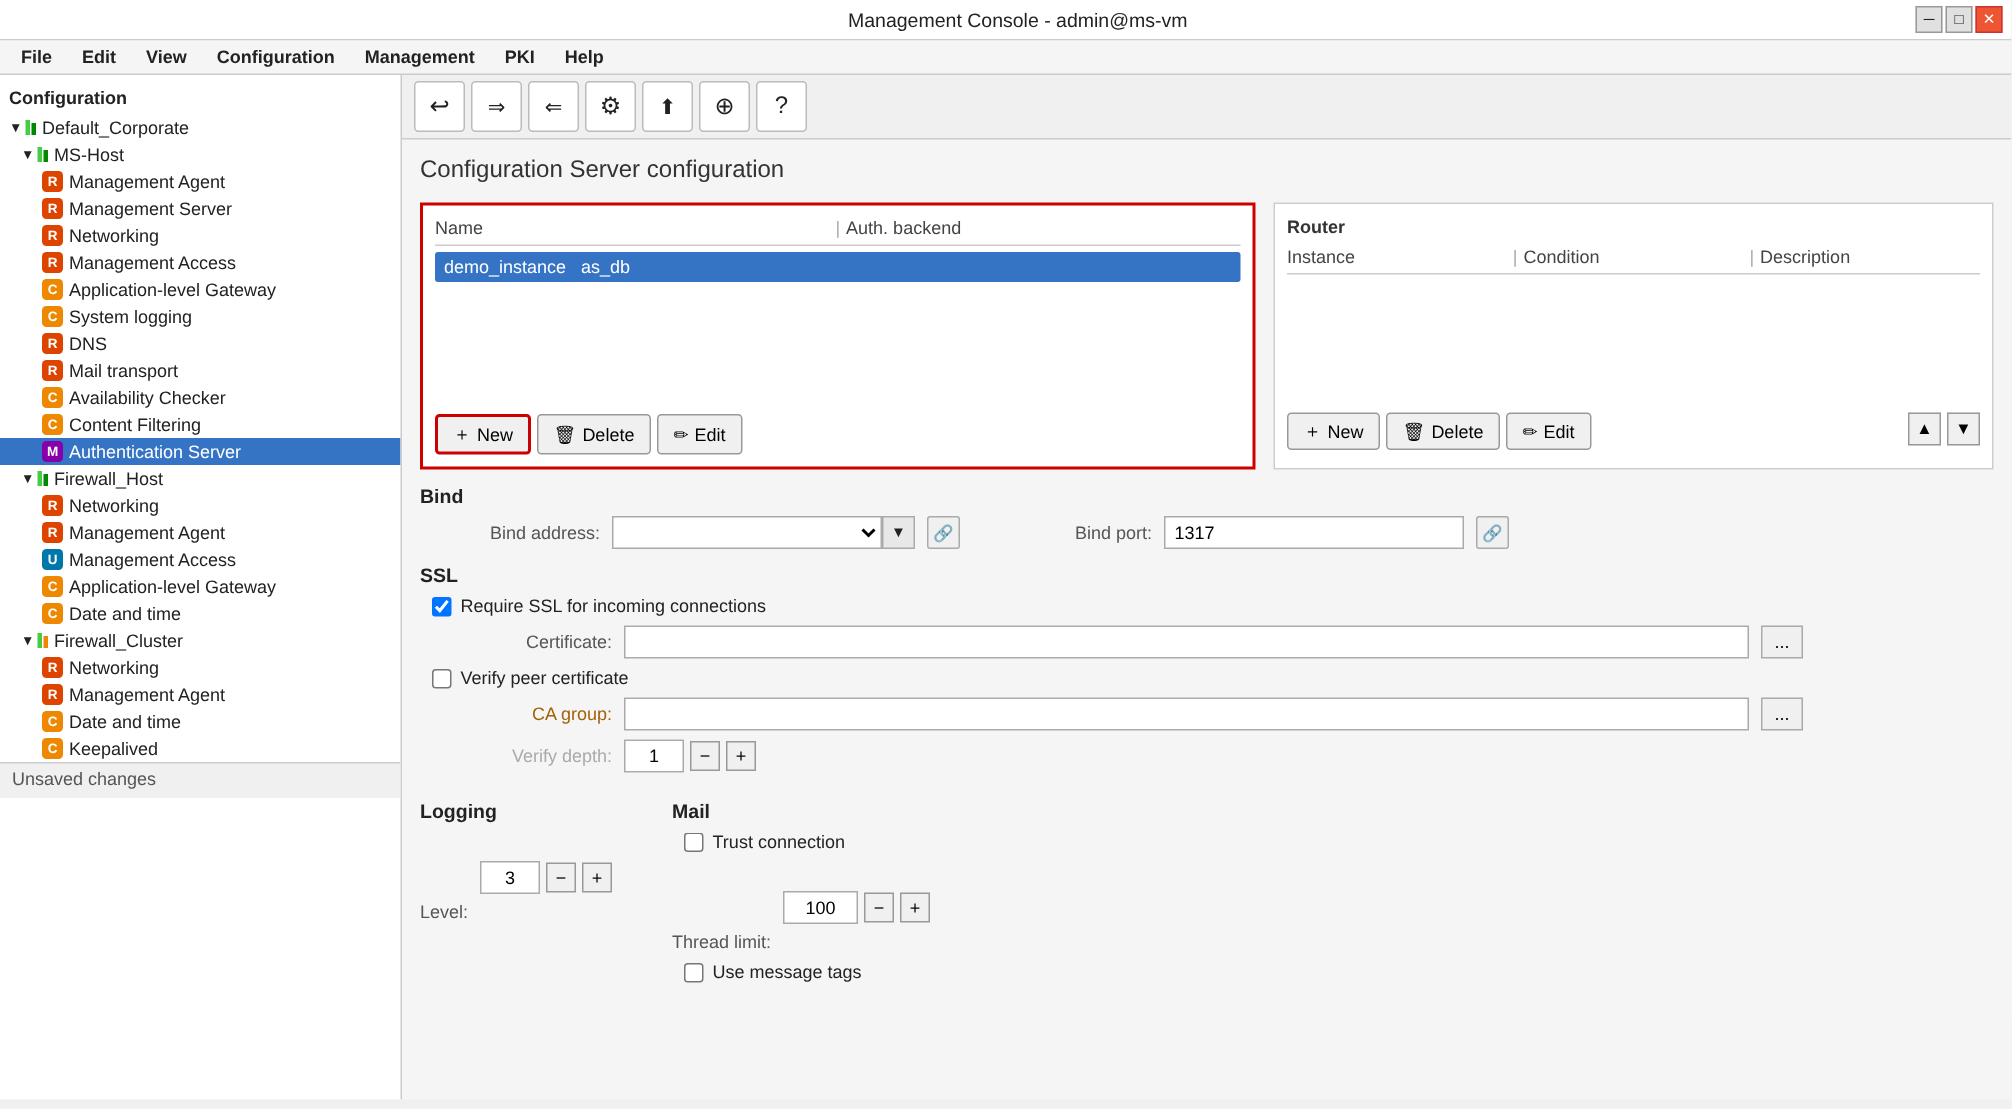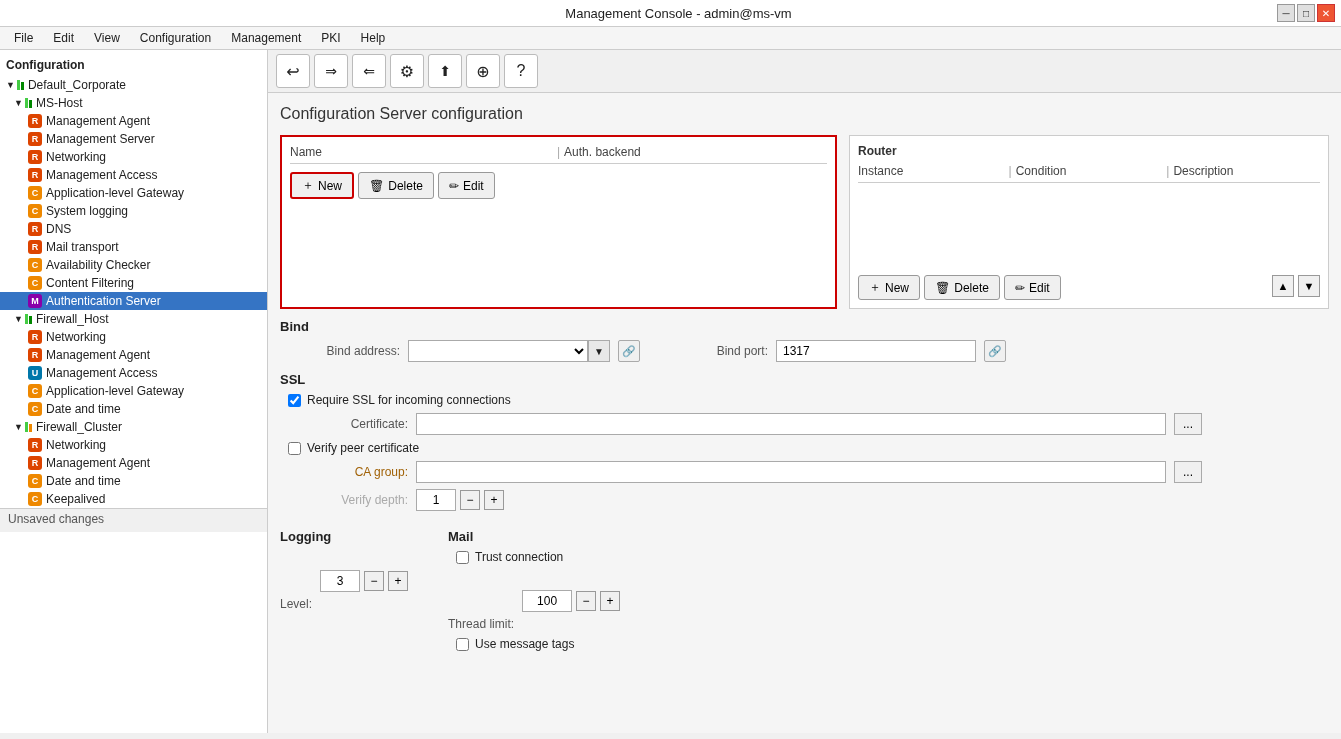--- a/index.html
+++ b/index.html
@@ -27,20 +27,21 @@
       background: #f5f5f5;
       border-bottom: 1px solid #ccc;
       display: flex;
       gap: 0;
       padding: 2px 4px;
     }
     .menubar-item {
       padding: 2px 10px;
       cursor: pointer;
       font-size: 12px;
+      font-weight: bold;
     }
 
     
     .main-layout {
       display: flex;
       height: calc(739px - 56px);
     }
 
     
     .sidebar {
@@ -473,20 +474,24 @@
     <div class="page-content">
       <div class="page-title">Configuration Server configuration</div>
 
       <div class="two-panel">
 
         <div class="panel-box">
           <div class="table-header">
             <div class="table-header-cell">Name</div>
             <div class="table-header-sep">|</div>
             <div class="table-header-cell">Auth. backend</div>
+          </div>
+          <div>
+            <div class="table-row-selected">demo_instance &nbsp; as_db</div>
+            <div class="table-empty"></div>
           </div>
           <div class="btn-row">
             <button class="action-btn highlighted">
               <span>＋</span>
               <span>New</span>
             </button>
             <button class="action-btn">
               <span>🗑</span>
               <span>Delete</span>
             </button>

